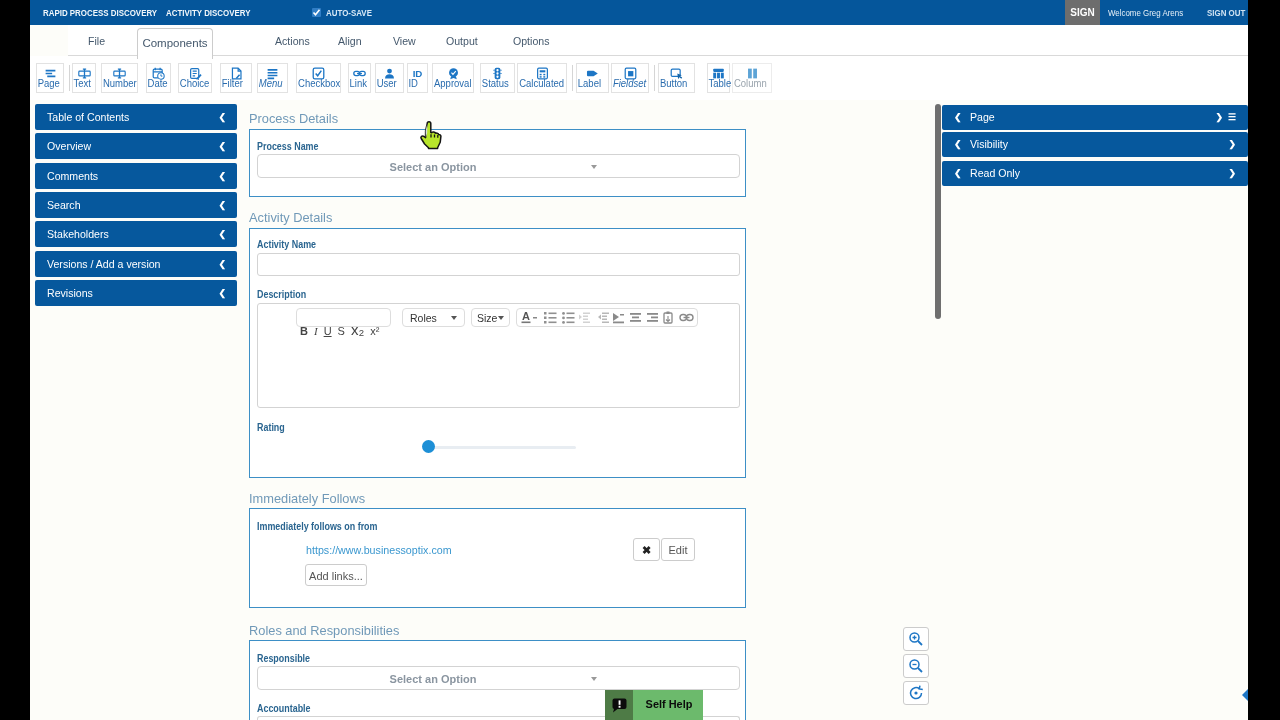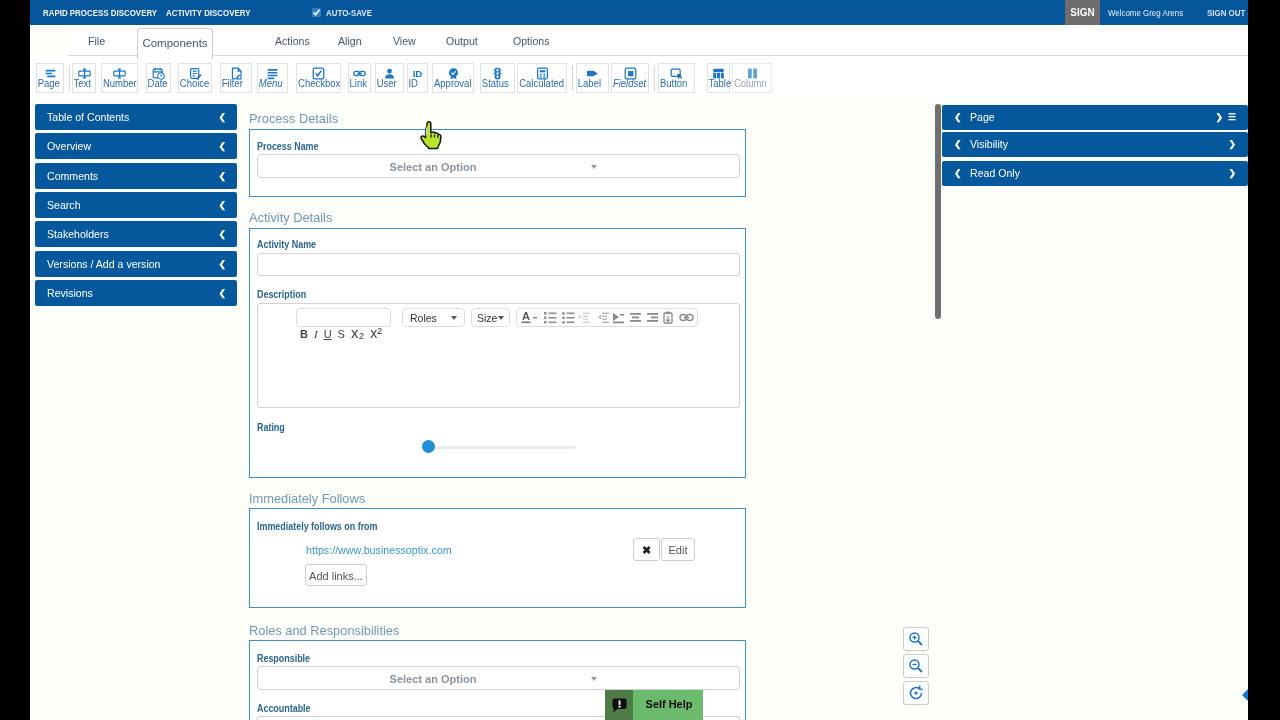--- a/index.html
+++ b/index.html
@@ -307,21 +307,21 @@
         </div>
     </div>
 
     <div class="h1" style="top:210px;">Activity Details</div>
     <div class="box" style="top:228px; height:250px;">
       <div class="flabel" style="left:7px; top:9px;">Activity Name</div>
       <div class="input" style="top:24px;"></div>
       <div class="flabel" style="left:7px; top:59px;">Description</div>
       <div class="abs" style="left:7px; top:74px; width:483px; height:105px; border:1px solid #d3d3d3; border-radius:3px; background:#fff;">
         <div class="abs ebtn" style="left:38px; top:4px; width:95px;">
-          <span class="eb" style="font-weight:bold;">B</span><span class="eb" style="font-style:italic; font-family:'Liberation Serif',serif;">I</span><span class="eb" style="text-decoration:underline;">U</span><span class="eb">S</span><span class="eb" style="font-size:15px;">x₂</span><span class="eb" style="font-size:14px;margin-top:16px;">x²</span>
+          <span class="eb" style="font-weight:bold;">B</span><span class="eb" style="font-style:italic; font-family:'Liberation Serif',serif;">I</span><span class="eb" style="text-decoration:underline;">U</span><span class="eb">S</span><span class="eb" style="font-size:15px;">x₂</span><span class="eb" style="font-size:11px;margin-top:16px;">x²</span>
         </div>
         <div class="abs ebtn" style="left:144px; top:4px; width:63px;">
             <span style="position:absolute; left:7px; top:3px; font-size:10.5px; color:#333;">Roles</span>
             <span class="tri" style="right:7px;"></span>
           </div>
         <div class="abs ebtn" style="left:213px; top:4px; width:39px;">
             <span style="position:absolute; left:5px; top:3px; font-size:10.5px; color:#333;">Size</span>
             <span class="tri" style="right:5px;"></span>
           </div>
         <div class="abs ebtn" style="left:258px; top:4px; width:182px;">

